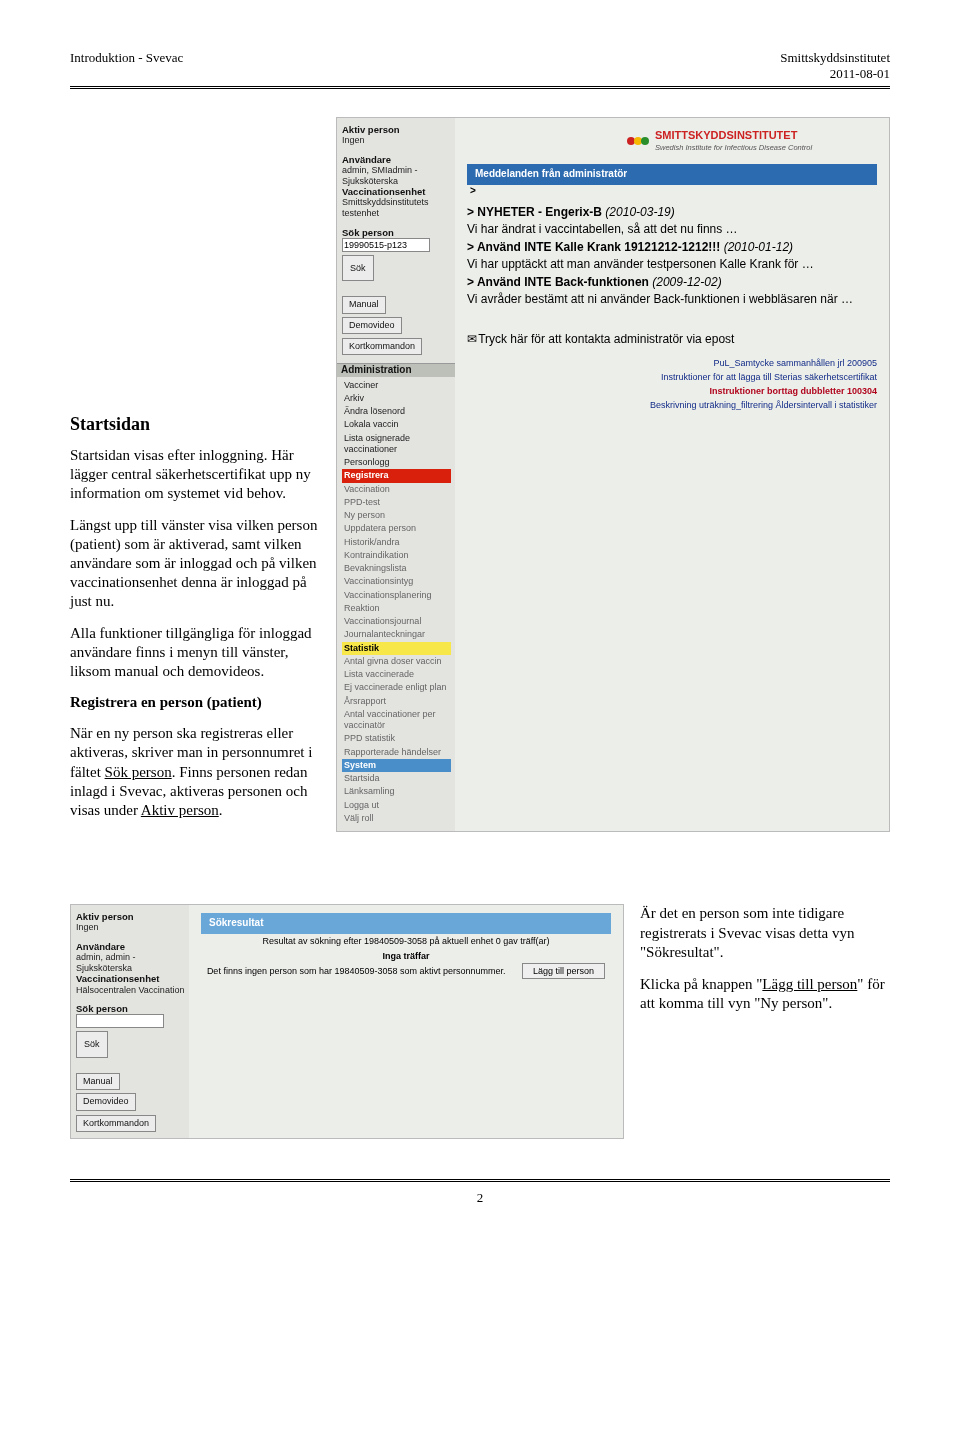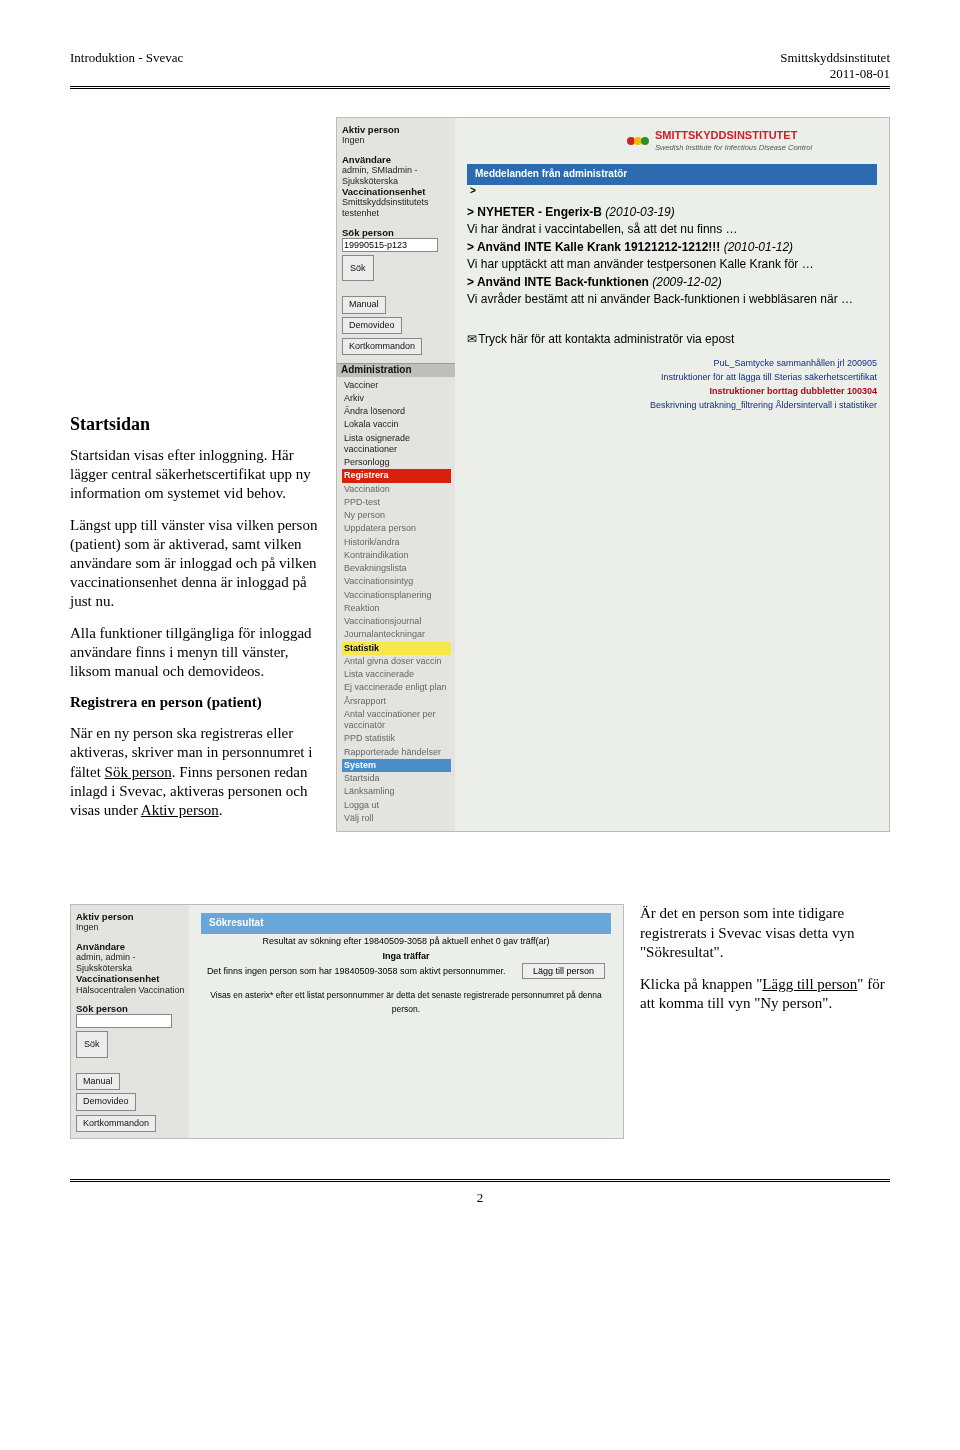--- a/index.html
+++ b/index.html
@@ -13,21 +13,21 @@
   .text-block p { margin-bottom:12px; }
   .text-block .u { text-decoration:underline; }
   .text-block b { font-weight:bold; }
 
   .app-shot { flex:1; background:#e3e4e0; font-family:Arial,Helvetica,sans-serif; font-size:9px; line-height:1.25; border:1px solid #bbb; }
   .app-row { display:flex; }
   .app-sidebar { width:118px; background:#e3e4e0; padding:6px 4px 6px 5px; color:#111;}
   .app-sidebar .lbl-b { font-weight:bold; font-size:9.5px;}
   .app-sidebar .lbl { font-size:9px; color:#222;}
   .app-sidebar .blk { margin-bottom:8px; line-height:1.18; }
-  .app-sidebar input[type=text]{ width:96px; font-size:9px; border:1px solid #888; height:14px; padding:0 1px; background:#fff;}
+  .app-sidebar input[type=text]{ width:88px; font-size:9px; border:1px solid #888; height:14px; padding:0 1px; background:#fff;}
   .app-sidebar .btn{display:inline-block; border:1px solid #888; background:#ececec; padding:7px 7px; font-size:9px; margin-top:3px;}
   .app-sidebar .mini-btns{margin-top:12px;}
   .app-sidebar .mini-btns .btn{padding:2px 6px; margin-right:2px;}
   .admin-hdr { font-weight:bold; font-size:10px; background:#bdc0b9; padding:0 4px; margin:8px -4px 2px -5px; border-top:1px solid #999;}
   .nav-list div { padding:1px 2px; cursor:default; color:#1a3e90;}
   .nav-list .plain { color:#222;}
   .nav-list .red { background:#d8200c; color:#fff; font-weight:bold;}
   .nav-list .mute{ color:#666;}
   .nav-list .yellow{ background:#f8e749; font-weight:bold; color:#000;}
   .nav-list .blue{ background:#4a8ec9; color:#fff; font-weight:bold;}
@@ -202,21 +202,20 @@
         </div>
         <div class="app-main">
           <div class="bluebar" style="background:#6aa7d9;">Sökresultat</div>
           <div class="search-result">
             <div>Resultat av sökning efter 19840509-3058 på aktuell enhet 0 gav träff(ar)</div>
             <div><b>Inga träffar</b></div>
             <div>
               <span>Det finns ingen person som har 19840509-3058 som aktivt personnummer.</span>
               <span class="lagg">Lägg till person</span>
             </div>
-            <div style="margin-top:8px;font-size:8.5px;">Visas en asterix* efter ett listat personnummer är detta det senaste registrerade personnumret på denna person.</div>
           </div>
         </div>
       </div>
     </div>
 
     <div class="right-text">
       <p>Är det en person som inte tidigare registrerats i Svevac visas detta vyn "Sökresultat".</p>
       <p><span>Klicka på knappen "</span><span class="u">Lägg till person</span><span>" för att komma till vyn "Ny person".</span></p>
     </div>
   </div>

